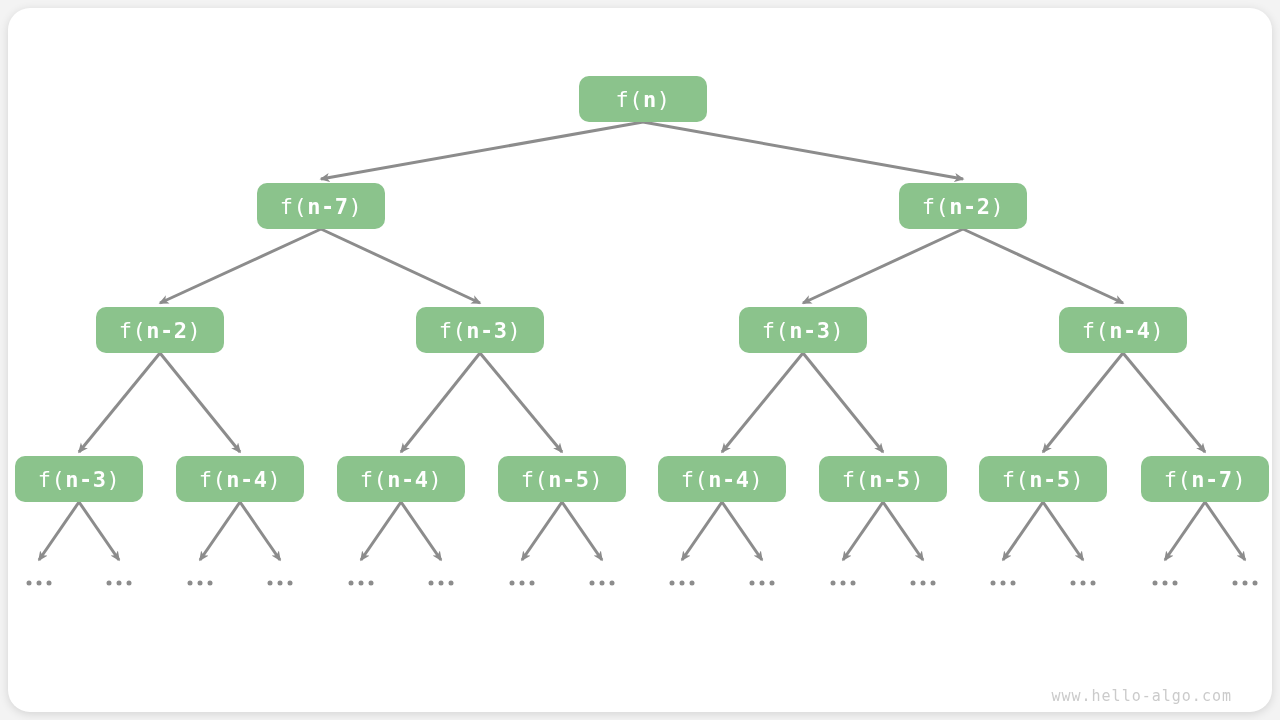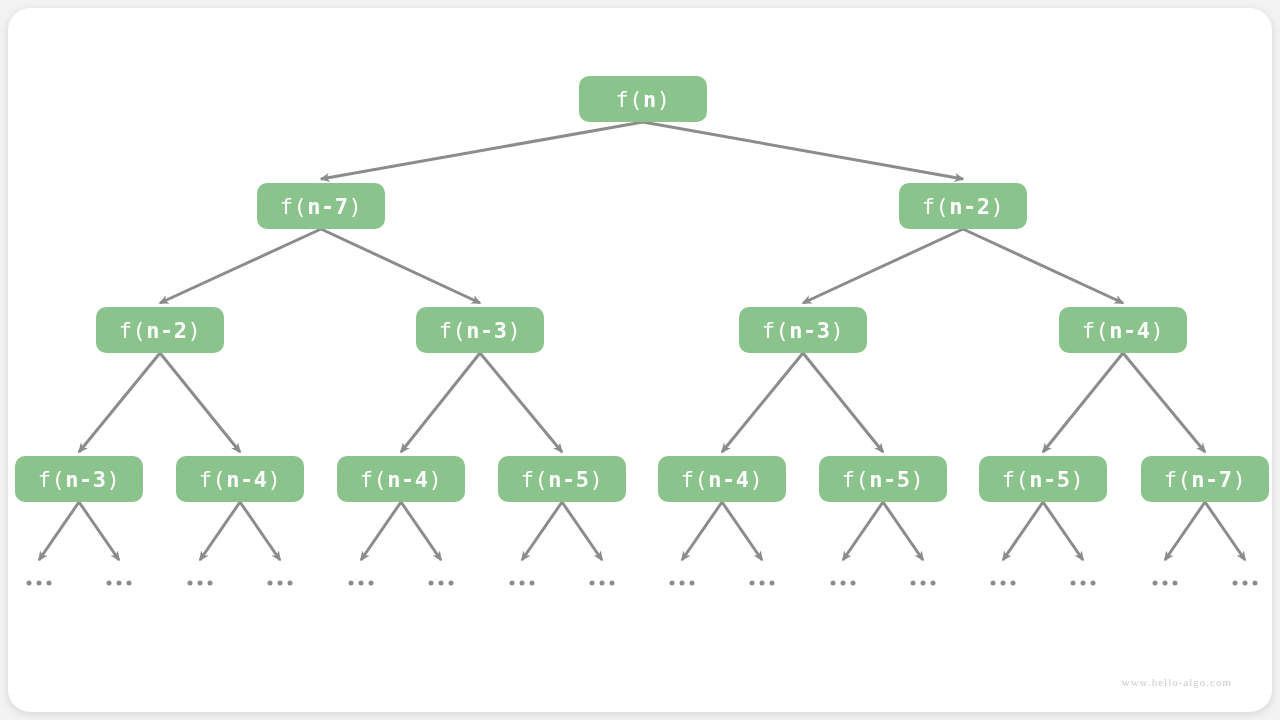--- a/index.html
+++ b/index.html
@@ -62,25 +62,24 @@
   .ellipsis .dot {
     width: 5px;
     height: 5px;
     border-radius: 50%;
     background: var(--edge-color, #8C8C8C);
     display: inline-block;
   }
   .watermark {
     position: absolute;
     right: 48px;
-    bottom: 32px;
-    font-size: 11px;
+    bottom: 15px;
+    font-size: 15px;
     letter-spacing: 1px;
     color: var(--watermark-color, #CBCBCB);
-    font-family: Liberation Serif, serif;
   }
 </style>
 </head>
 <body>
 
 <div class="page">
   <div class="card"></div>
 
   <svg class="edges" viewBox="0 0 1280 720" xmlns="http://www.w3.org/2000/svg">
     <defs>

